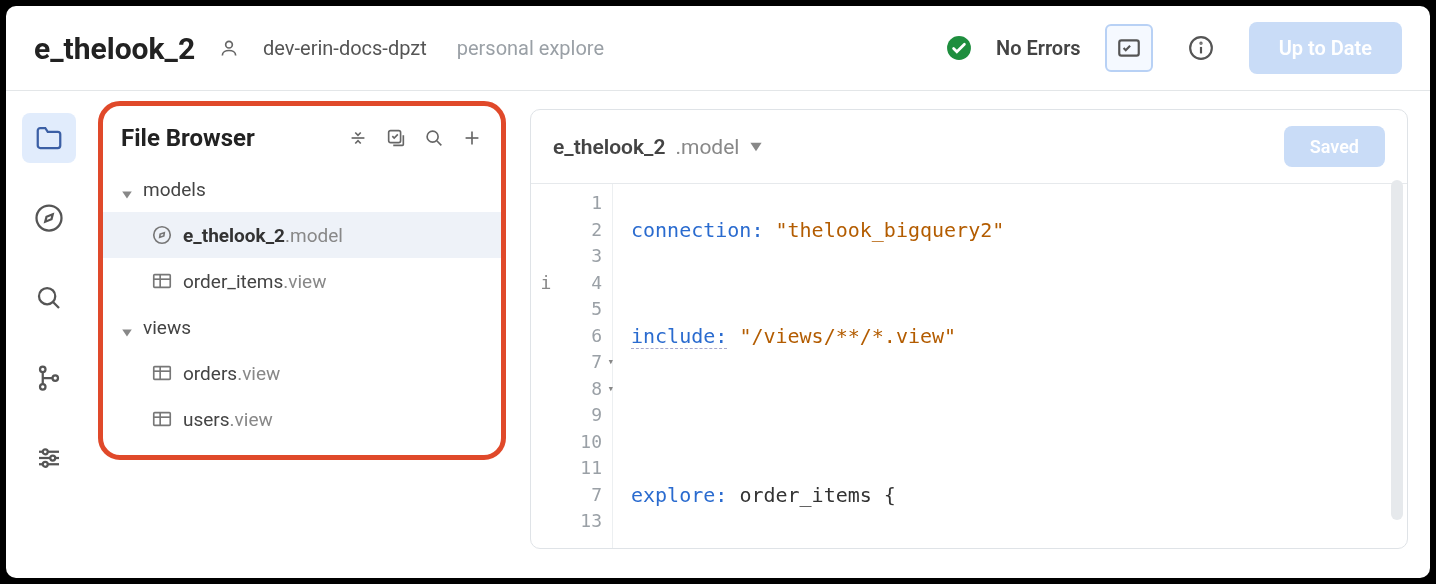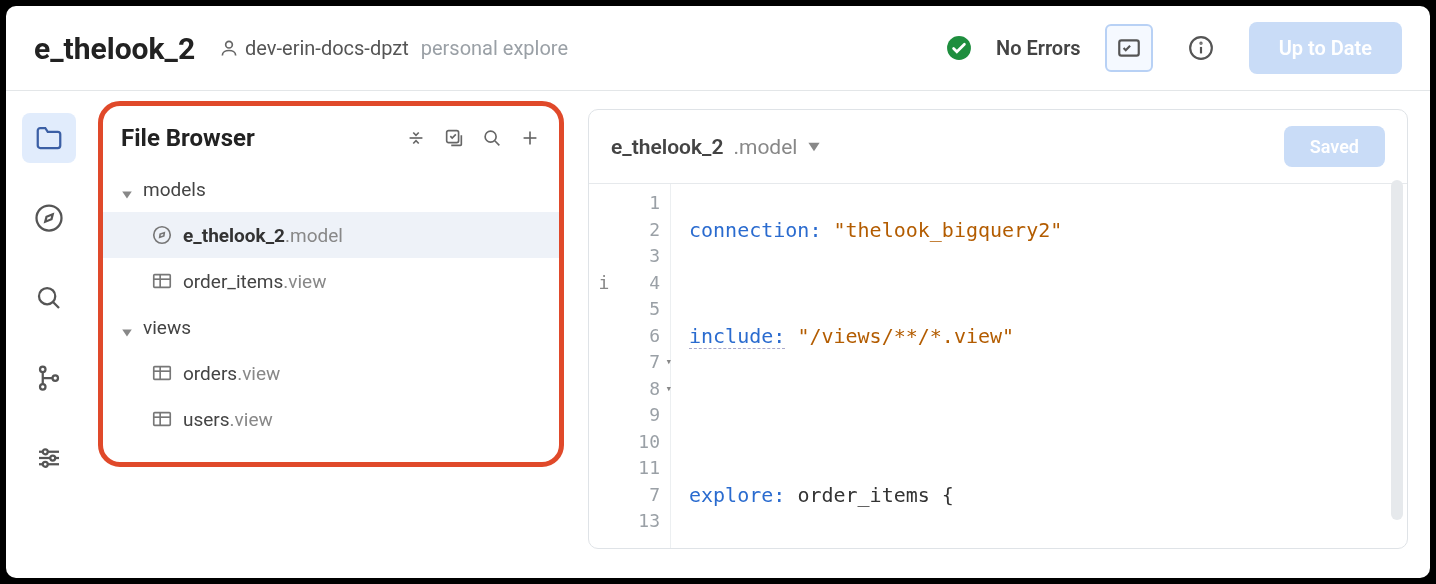--- a/index.html
+++ b/index.html
@@ -28,21 +28,21 @@
     gap: 24px;
   }
   .project-title {
     font-size: 30px;
     font-weight: 700;
     color: #222;
   }
   .branch {
     display: flex;
     align-items: center;
-    gap: 6px;
+    gap: 24px;
     font-size: 20px;
     color: #555;
   }
   .branch-icon { width:20px; height:20px; fill:#666; }
   .branch-type { color: #9aa0a6; margin-left: 6px; }
   .header-spacer { flex: 1; }
   .check-icon {
     width: 26px; height: 26px;
   }
   .no-errors { font-size: 20px; color: #444; font-weight: 600; }
@@ -82,24 +82,24 @@
     display:flex; align-items:center; justify-content:center;
   }
   .rail-btn.active { background: #e1ecfc; }
   .rail-btn svg { width:30px; height:30px; stroke:#3b5fa5; fill:none; stroke-width:1.8; }
   .rail-btn:not(.active) svg { stroke:#555; }
   
   .panel-wrap {
     padding: 10px 18px 10px 6px;
   }
   .file-panel {
-    width: 466px;
+    width: 408px;
     border: 5px solid #e0492a;
     border-radius: 22px;
-    padding: 18px 0 20px 0;
+    padding: 18px 0 13px 0;
   }
   .fp-head {
     display: flex;
     align-items: center;
     padding: 0 18px 14px 18px;
   }
   .fp-title { font-size: 24px; font-weight: 700; color: #222; flex: 1; }
   .fp-actions { display:flex; gap:16px; }
   .fp-actions svg { width:22px; height:22px; stroke:#666; fill:none; stroke-width:1.8; }
   .tree { font-size: 19px; color: #444; }

